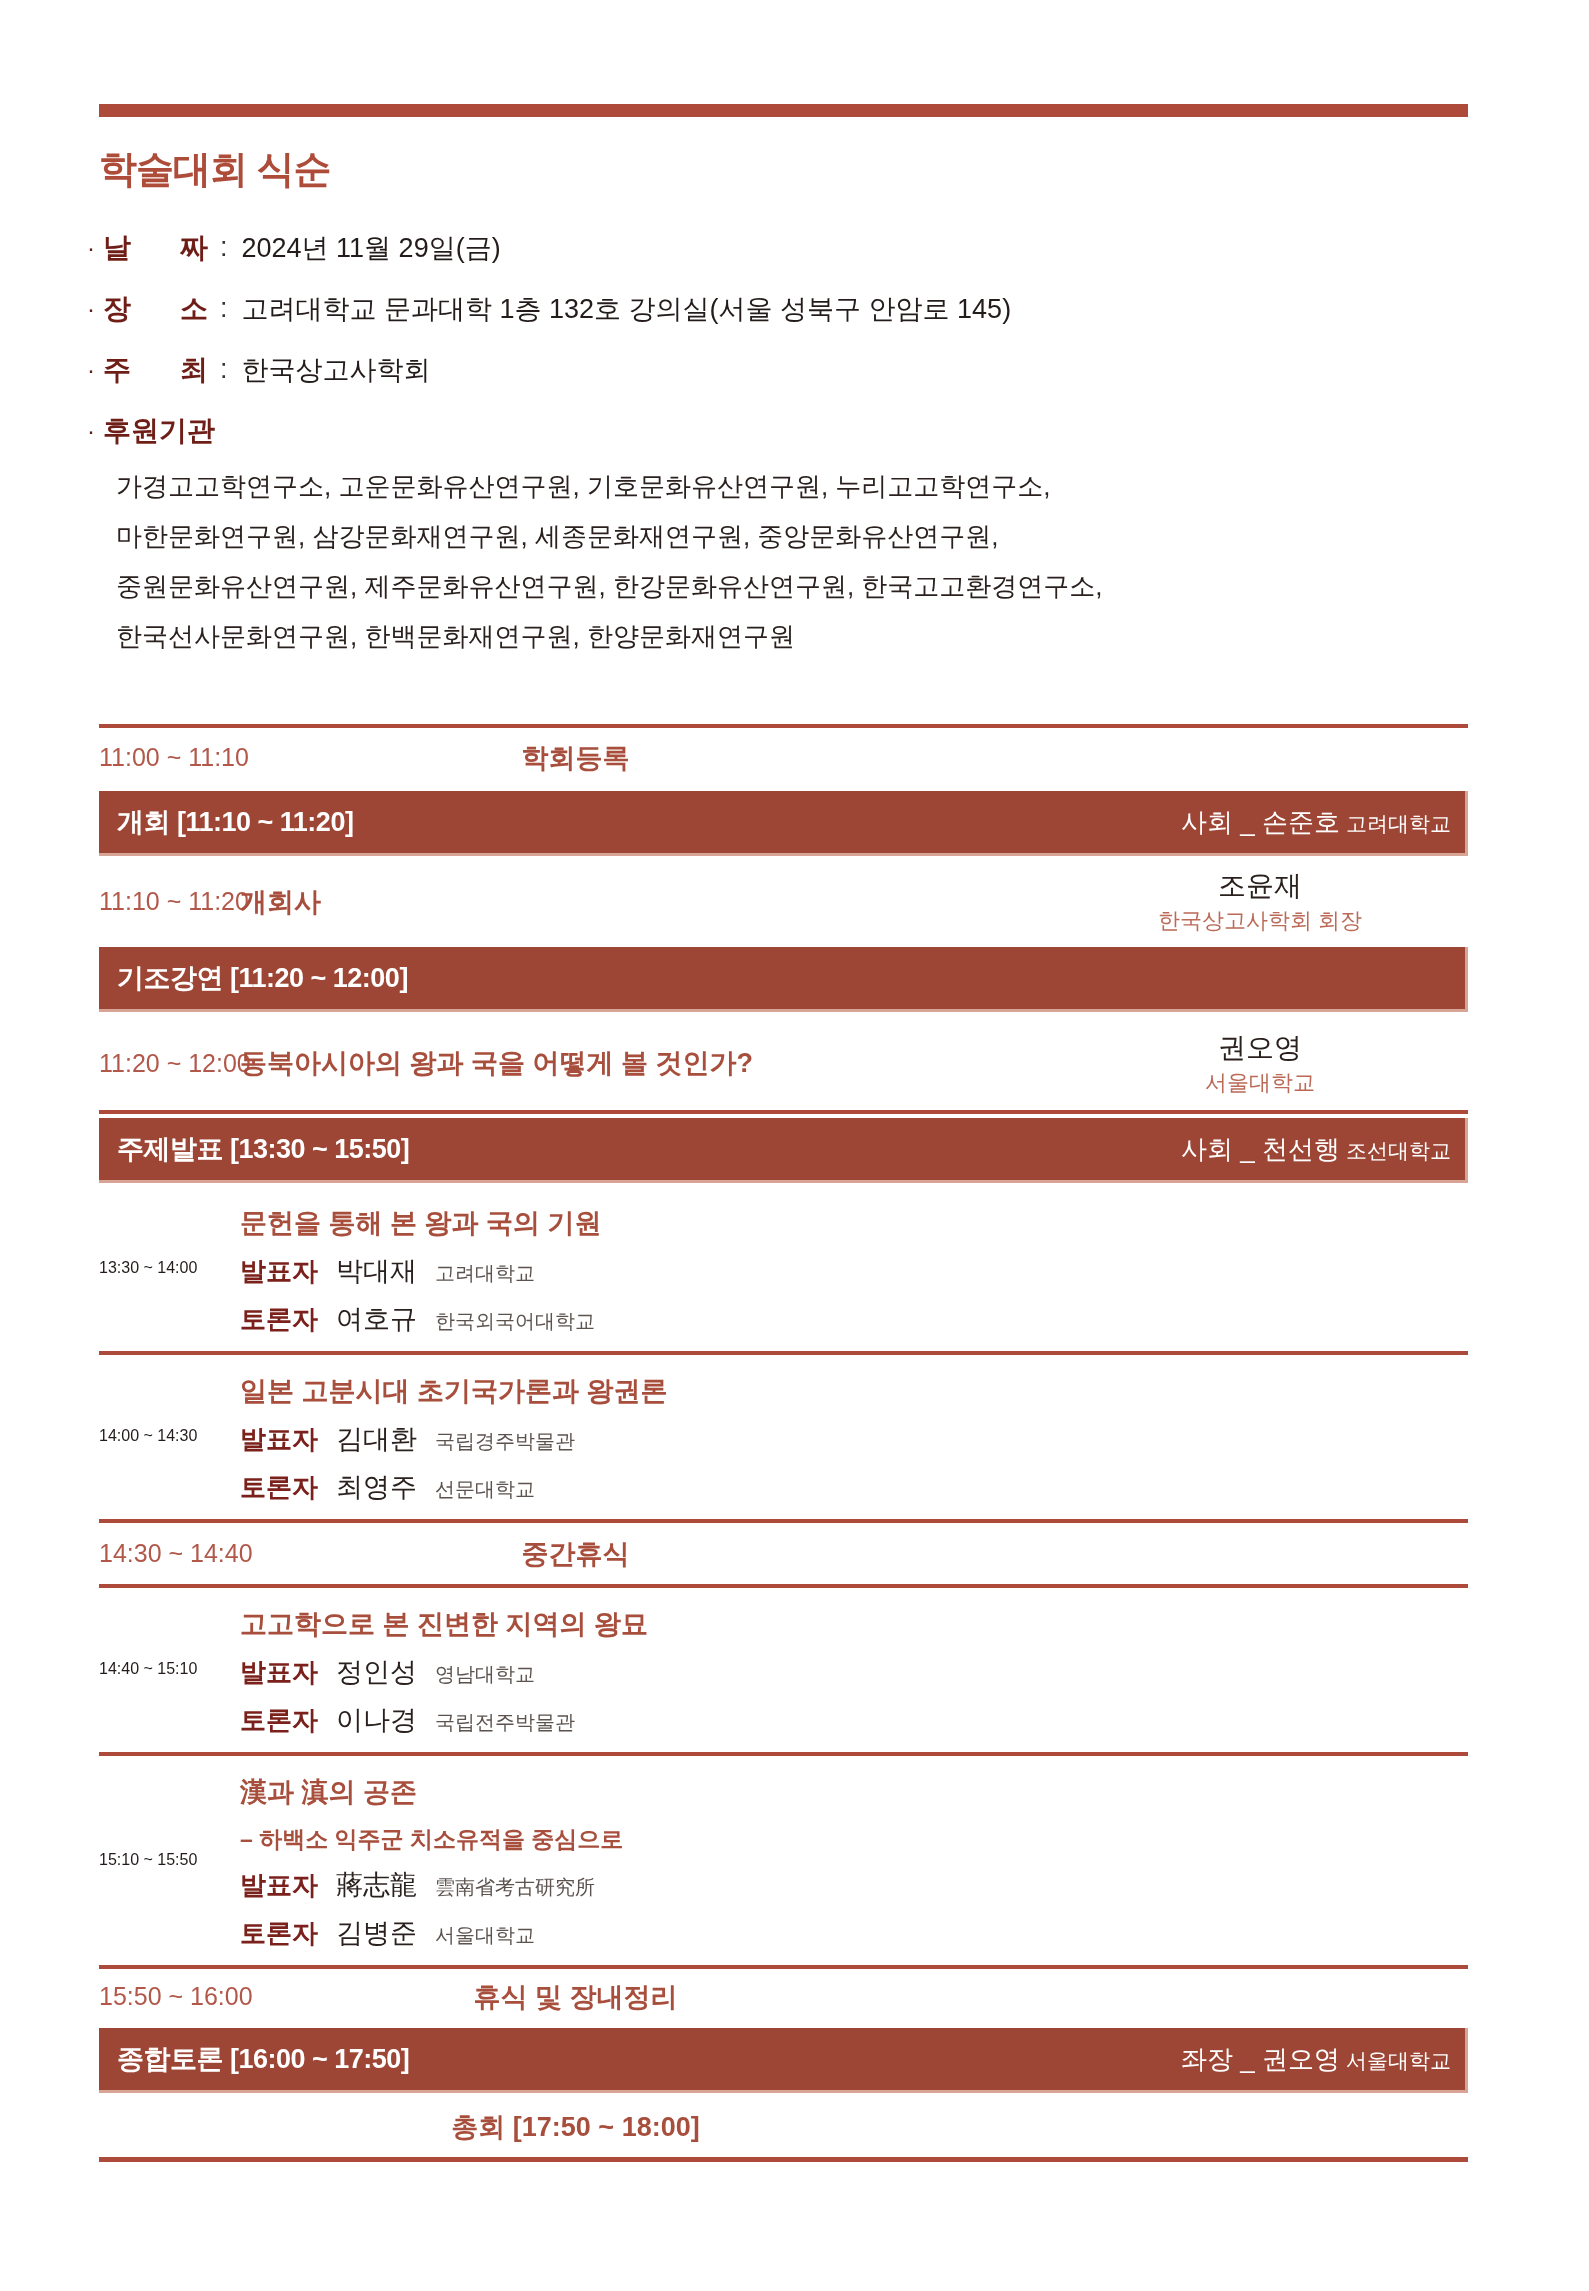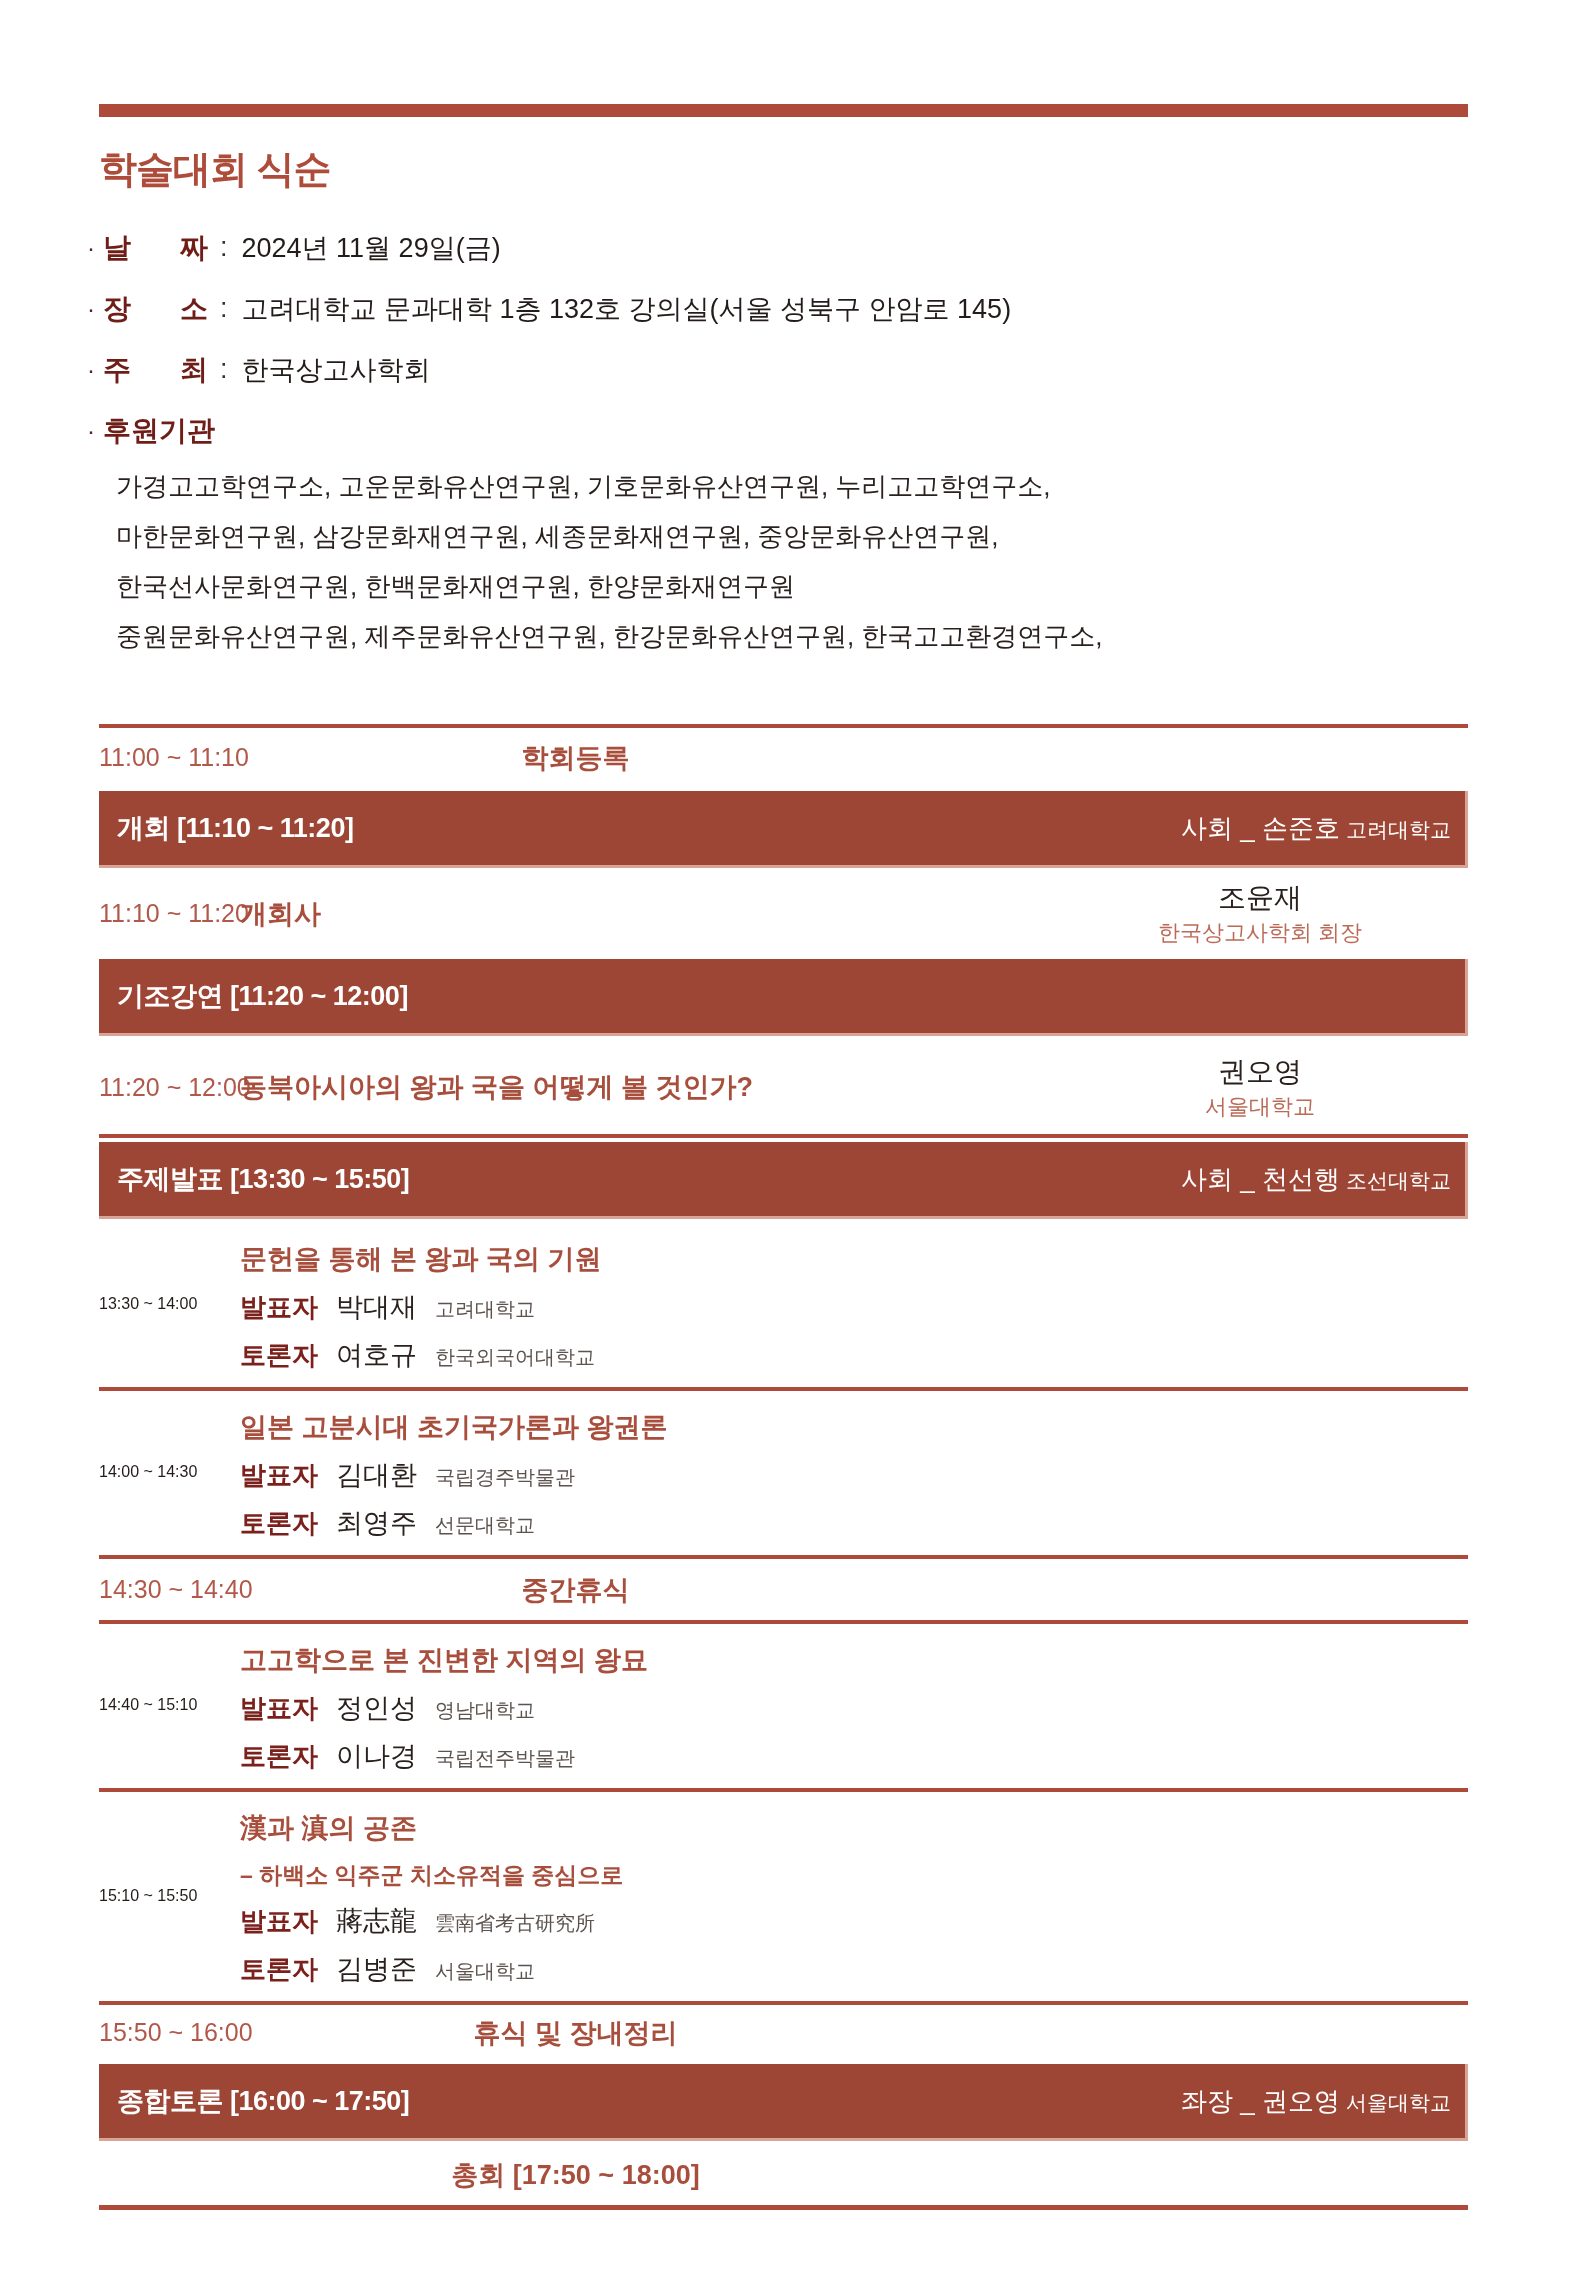--- a/index.html
+++ b/index.html
@@ -43,21 +43,21 @@
   .h57 { height:56px; } .h62 { height:61px; } .h56 { height:55px; } .h61 { height:60px; }
 
   .center-label {
     position:absolute; left:0; right:416px; text-align:center;
     font-weight:bold; font-size:27px; color:#a84e3c;
   }
 
   .row-title { font-size:27px; font-weight:bold; color:#a84e3c; }
 
   .band {
-    margin:4px 0; height:77px; background:#9e4635;
+    margin:4px 0; height:65px; background:#9e4635;
     border-bottom:3px solid #d8a496; border-right:3px solid #d8a496;
     display:flex; align-items:center; justify-content:space-between;
     padding:0 14px 0 18px; color:#ffffff; box-sizing:border-box;
   }
   .band-title { font-size:27px; font-weight:bold; letter-spacing:-0.5px; }
   .band-chair { display:flex; align-items:baseline; gap:6px; }
   .band-chair-name { font-size:26px; }
   .band-chair-affil { font-size:21px; }
 
   .person { text-align:center; line-height:1.25; }
@@ -114,22 +114,22 @@
       </div>
       <div class="info-row">
         <span class="bullet">·</span>
         <span class="info-label single">후원기관</span>
       </div>
     </div>
 
     <div class="sponsors">
       <div>가경고고학연구소, 고운문화유산연구원, 기호문화유산연구원, 누리고고학연구소,</div>
       <div>마한문화연구원, 삼강문화재연구원, 세종문화재연구원, 중앙문화유산연구원,</div>
+      <div>중원문화유산연구원, 제주문화유산연구원, 한강문화유산연구원, 한국고고환경연구소,</div>
       <div>한국선사문화연구원, 한백문화재연구원, 한양문화재연구원</div>
-      <div>중원문화유산연구원, 제주문화유산연구원, 한강문화유산연구원, 한국고고환경연구소,</div>
     </div>
 
     <div class="schedule">
 
       <div class="row h60">
         <span class="time">11:00 ~ 11:10</span>
         <span class="center-label">학회등록</span>
       </div>
 
       <div class="band">

